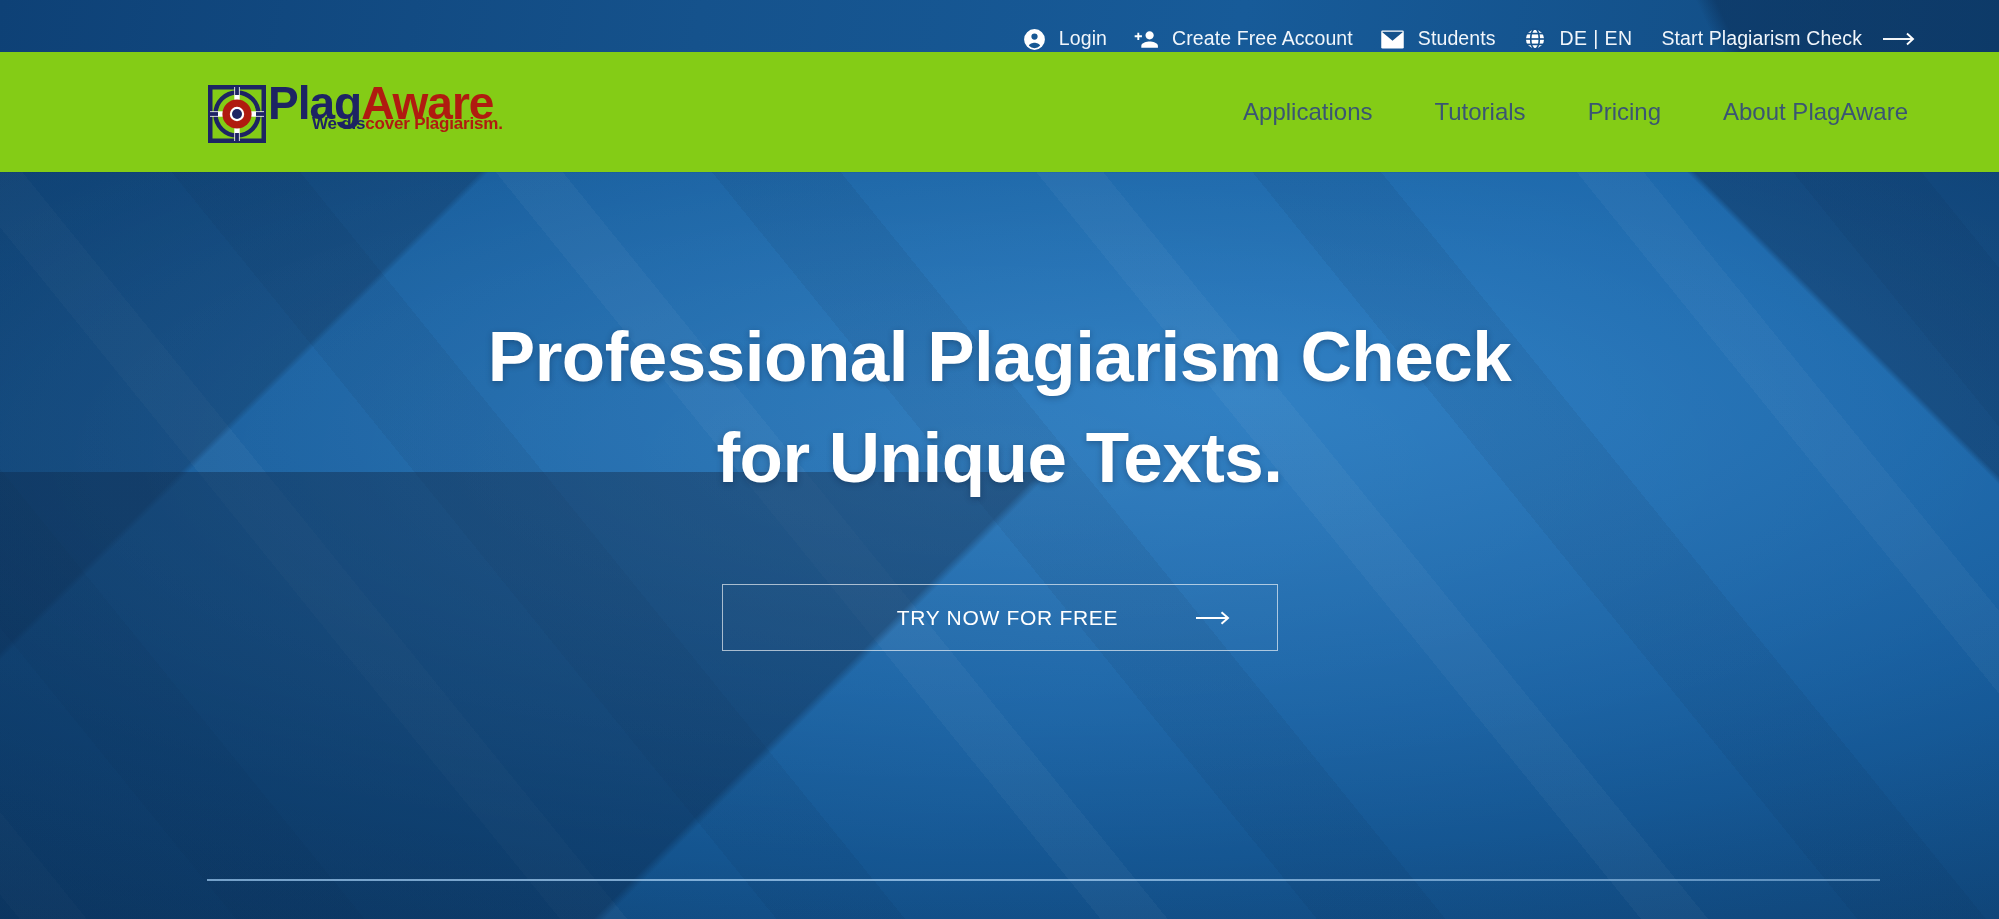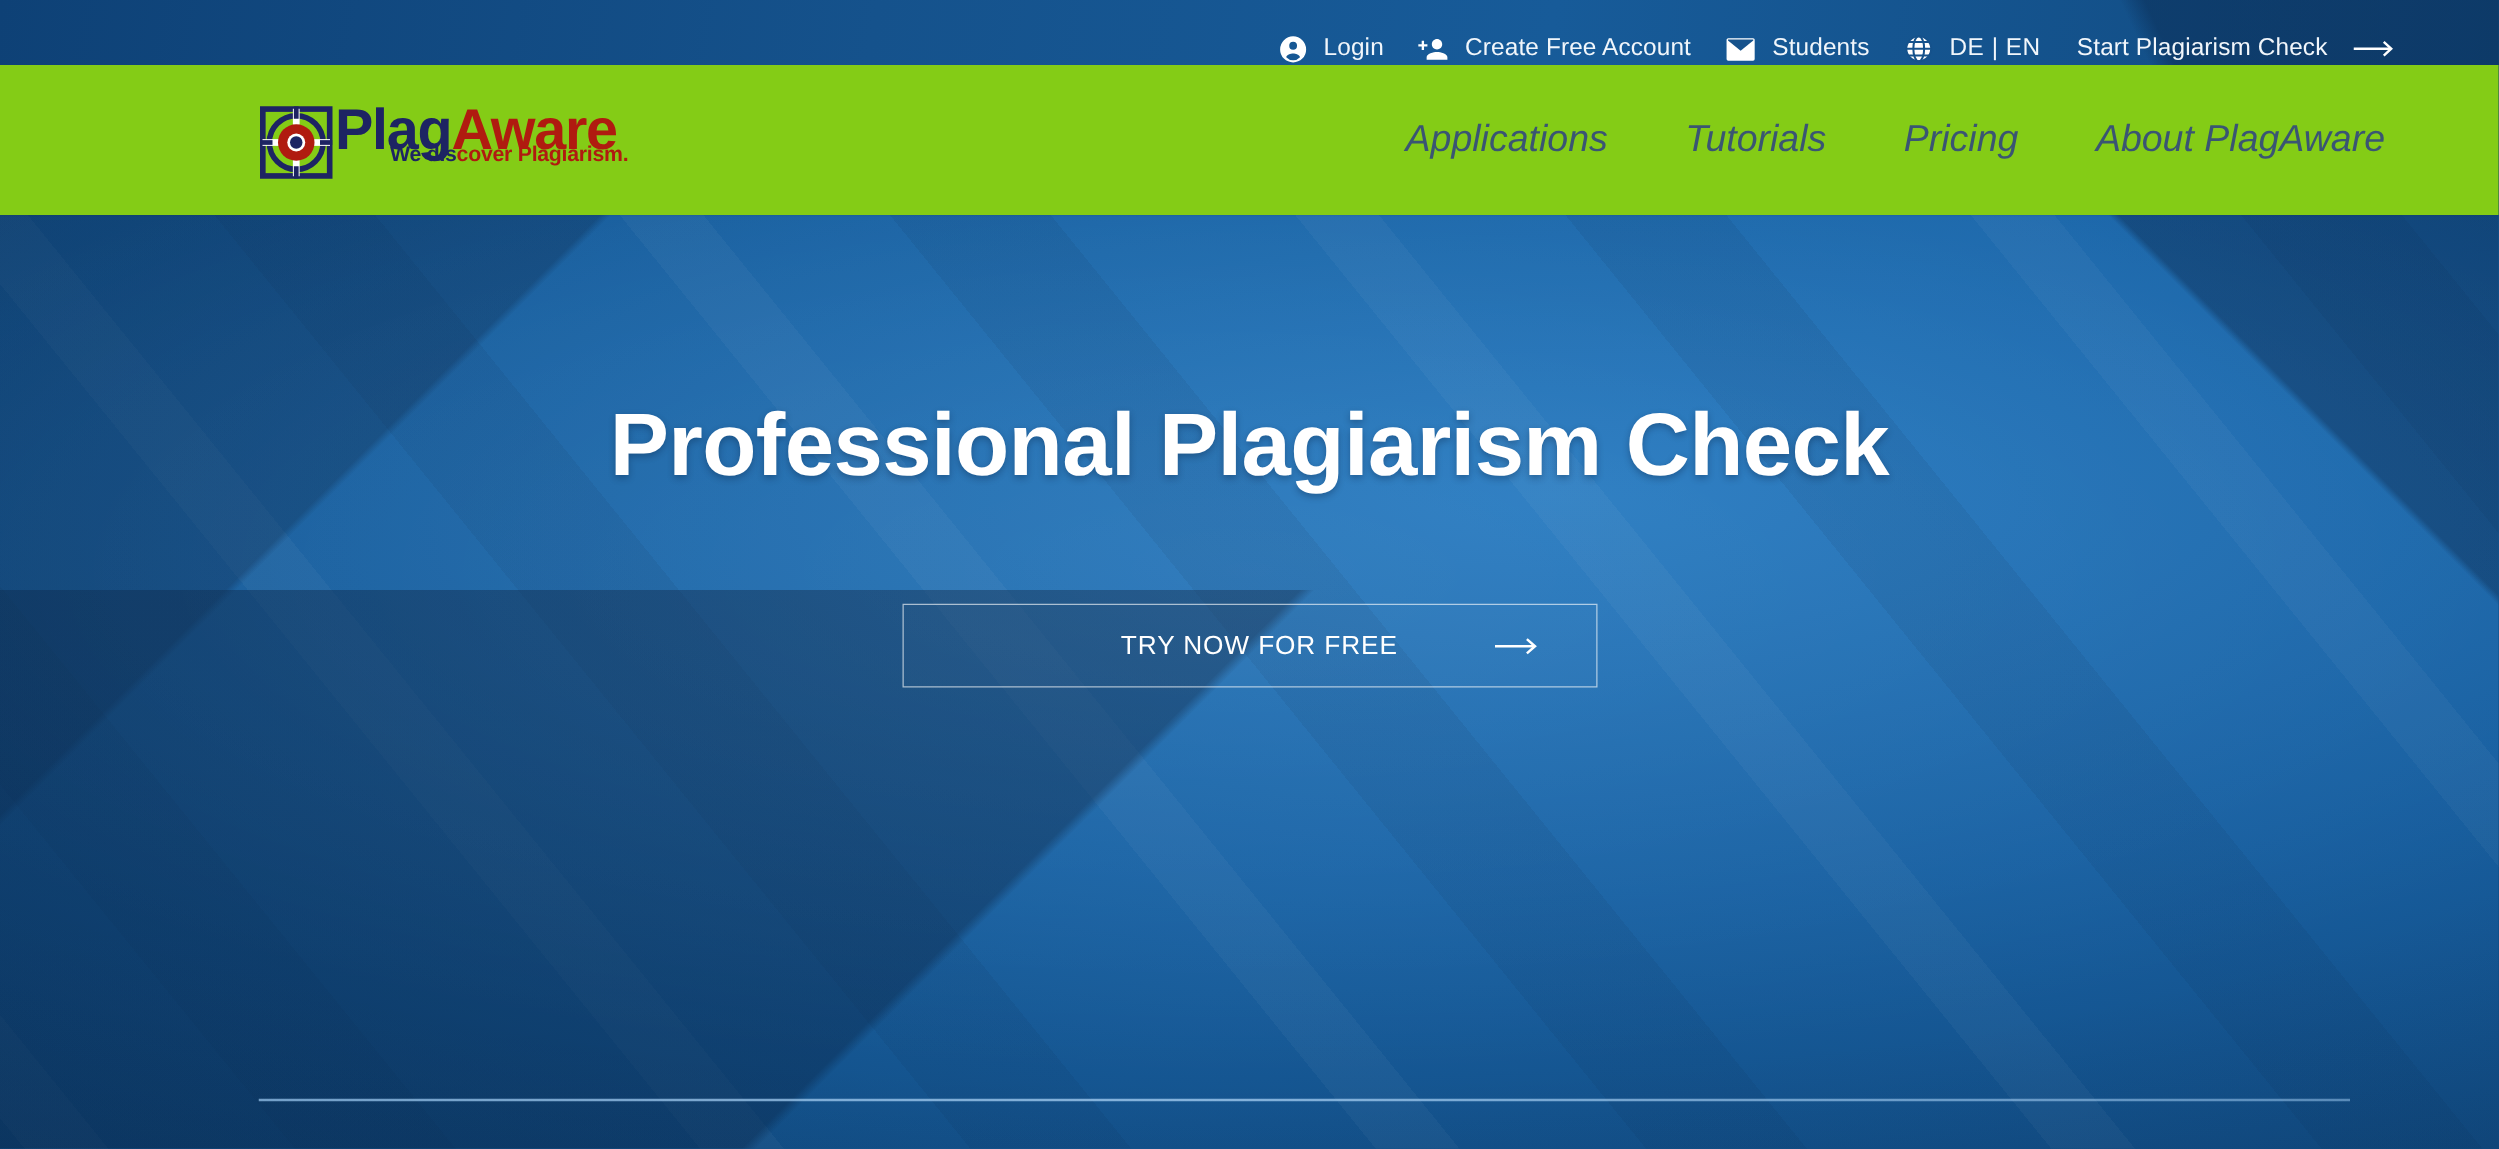--- a/index.html
+++ b/index.html
@@ -90,26 +90,25 @@
   .tag-red { color:#b01b10; }
 
   .mainnav {
     margin-left:auto;
     margin-right:60px;
     display:flex;
     align-items:center;
   }
   .nav-item {
     color:#3a5573;
-    font-size:30px;
+    font-size:24px;
     padding:0 31px;
     white-space:nowrap;
     cursor:pointer;
     line-height:1;
-    font-style:italic;
   }
 
   
   .hero {
     position:relative;
     height:747px;
     overflow:hidden;
     background:
       radial-gradient(120% 95% at 62% 30%, rgba(38,122,193,.95) 0%, rgba(25,97,163,.8) 45%, rgba(13,62,110,.9) 100%),
       linear-gradient(135deg,#0f4576 0%,#15639f 40%,#1b6cb0 58%,#104f89 100%);
@@ -323,20 +322,21 @@
 
   <div class="hero">
     <div class="hero-bands"></div>
     <div class="hero-wedge-l2"></div>
     <div class="hero-wedge-l"></div>
     <div class="hero-wedge-r"></div>
     <div class="hero-vign"></div>
 
     <div class="hero-content">
       <div class="hero-title">Professional Plagiarism Check</div>
+      <div class="hero-title">for Unique Texts.</div>
 
 
       <div class="hero-btn-wrap">
         <div class="hero-btn">
           <span>TRY NOW FOR FREE</span>
           <span class="btn-arrow">
             <svg width="38" height="16" viewBox="0 0 38 16">
               <line x1="1" y1="8" x2="33" y2="8" stroke="#ffffff" stroke-width="2"></line>
               <polyline points="26.5,2.3 33,8 26.5,13.7" fill="none" stroke="#ffffff" stroke-width="2"></polyline>
             </svg>

